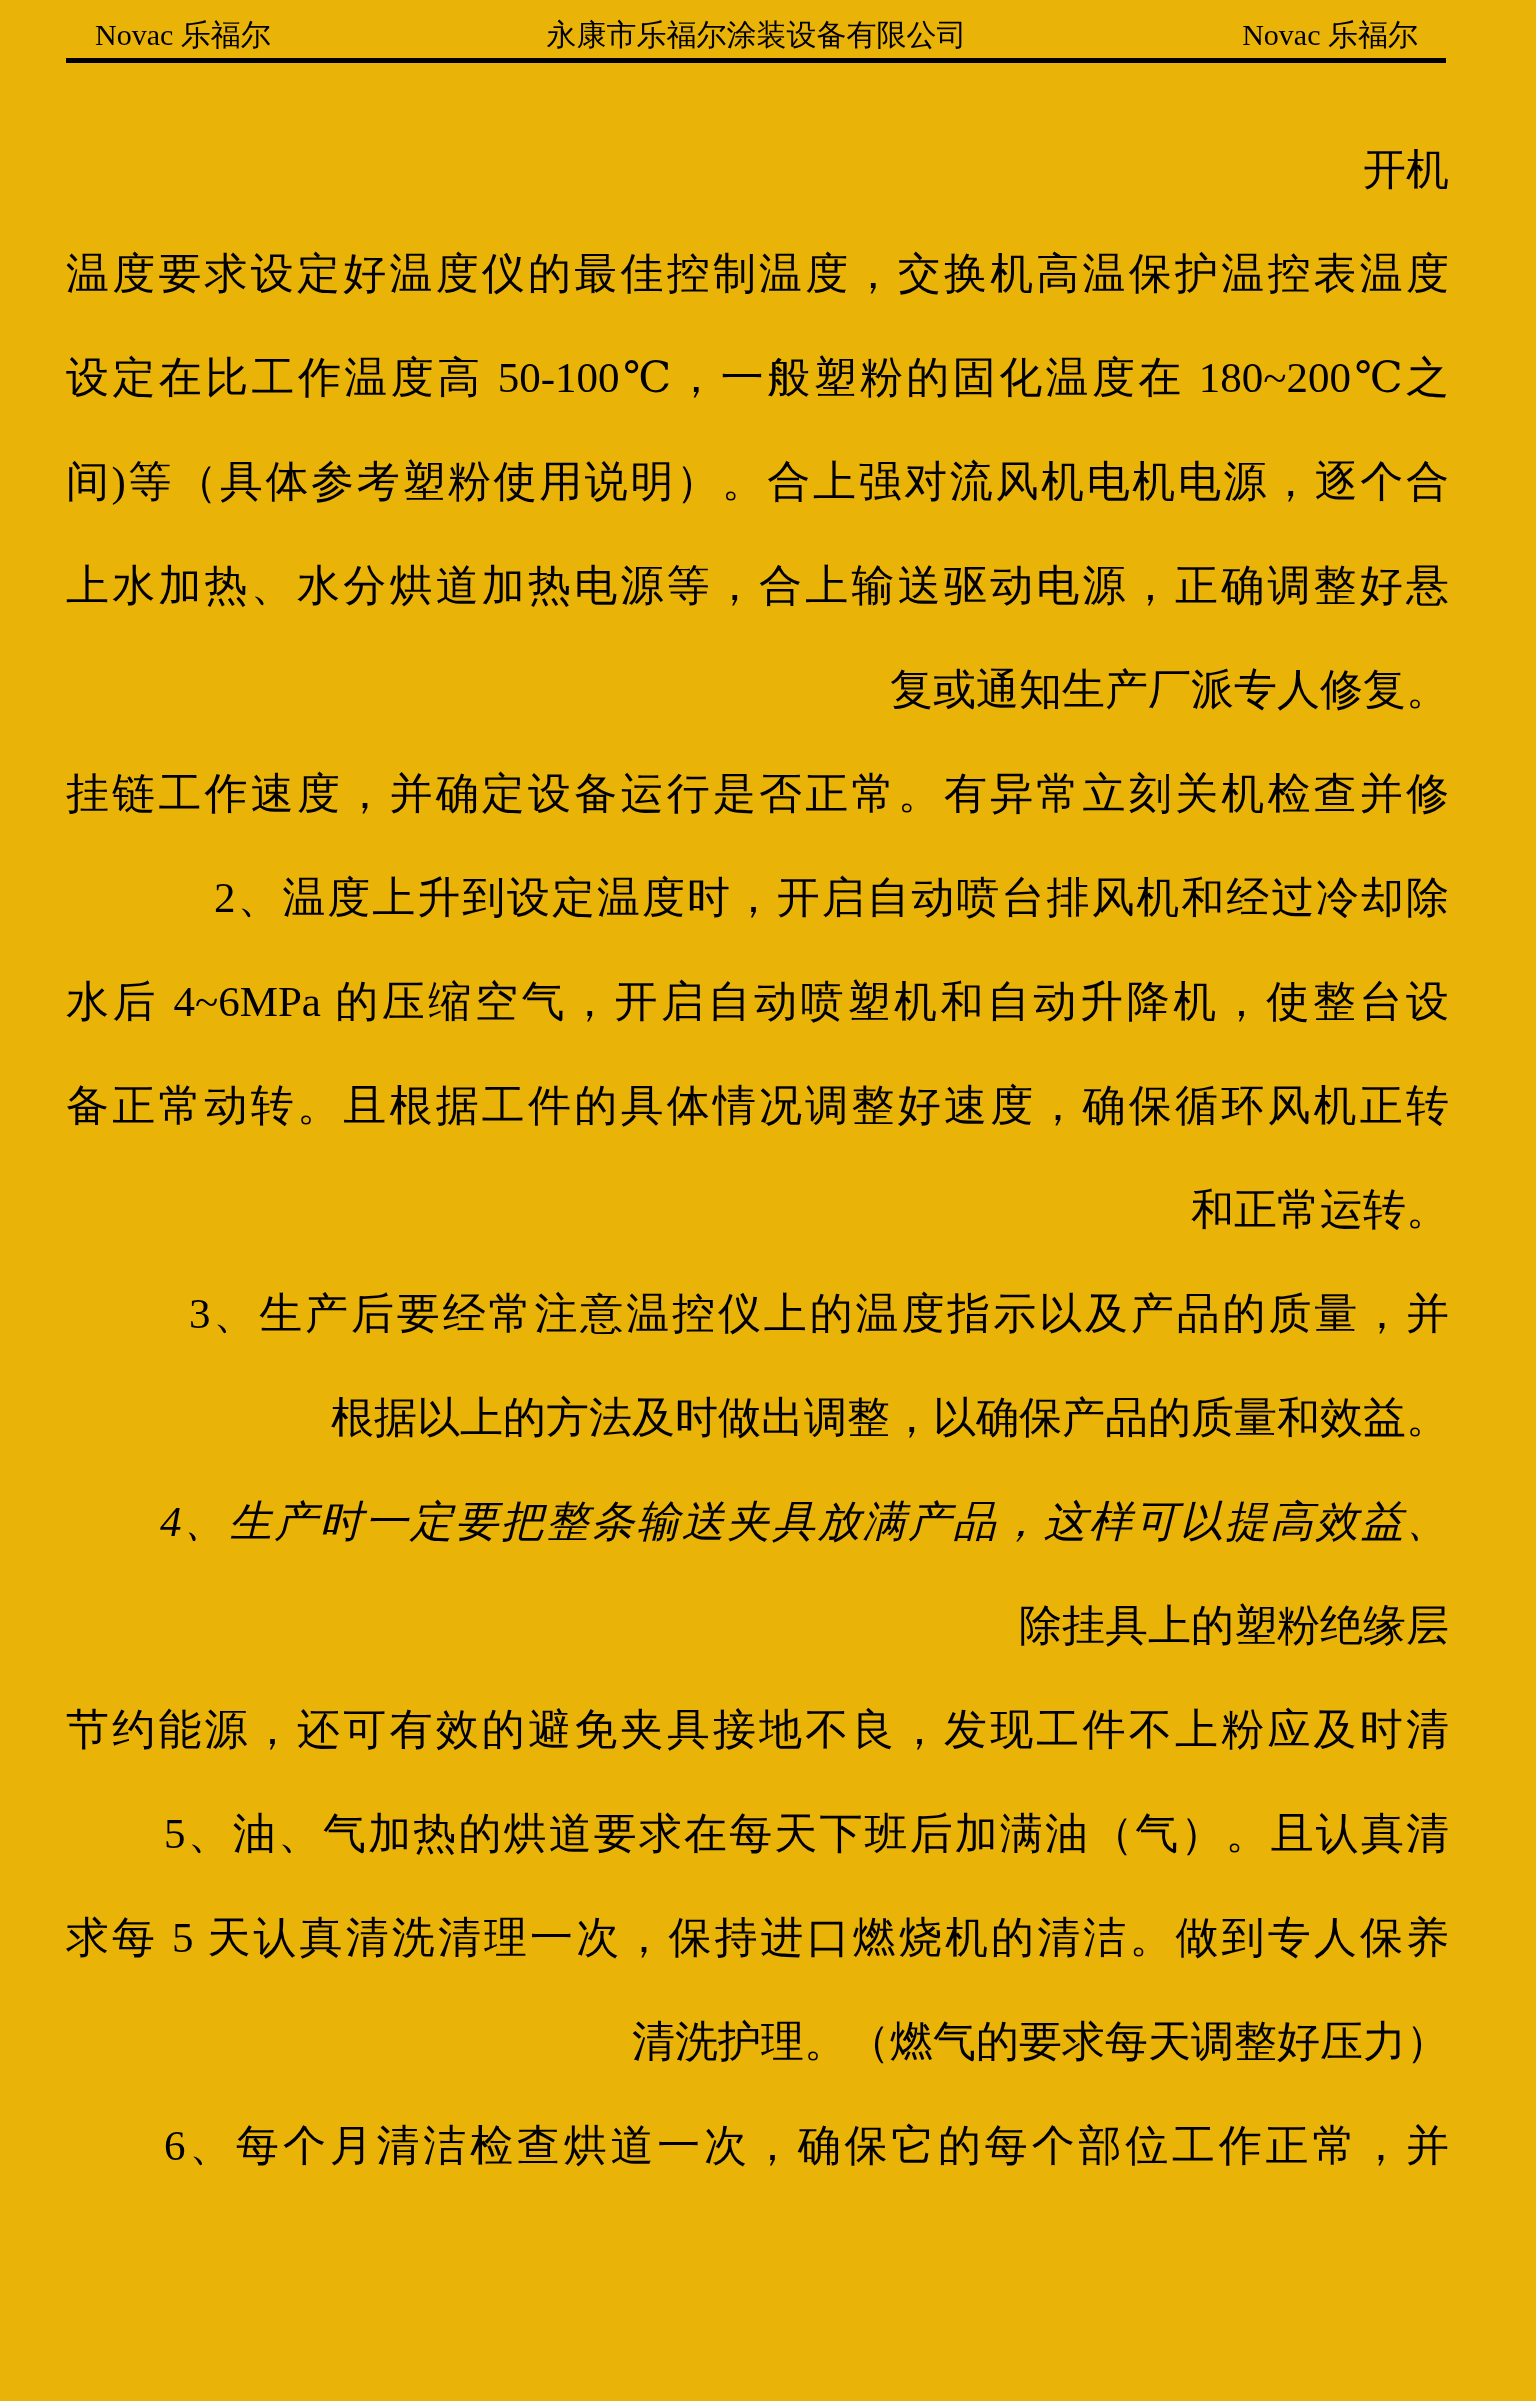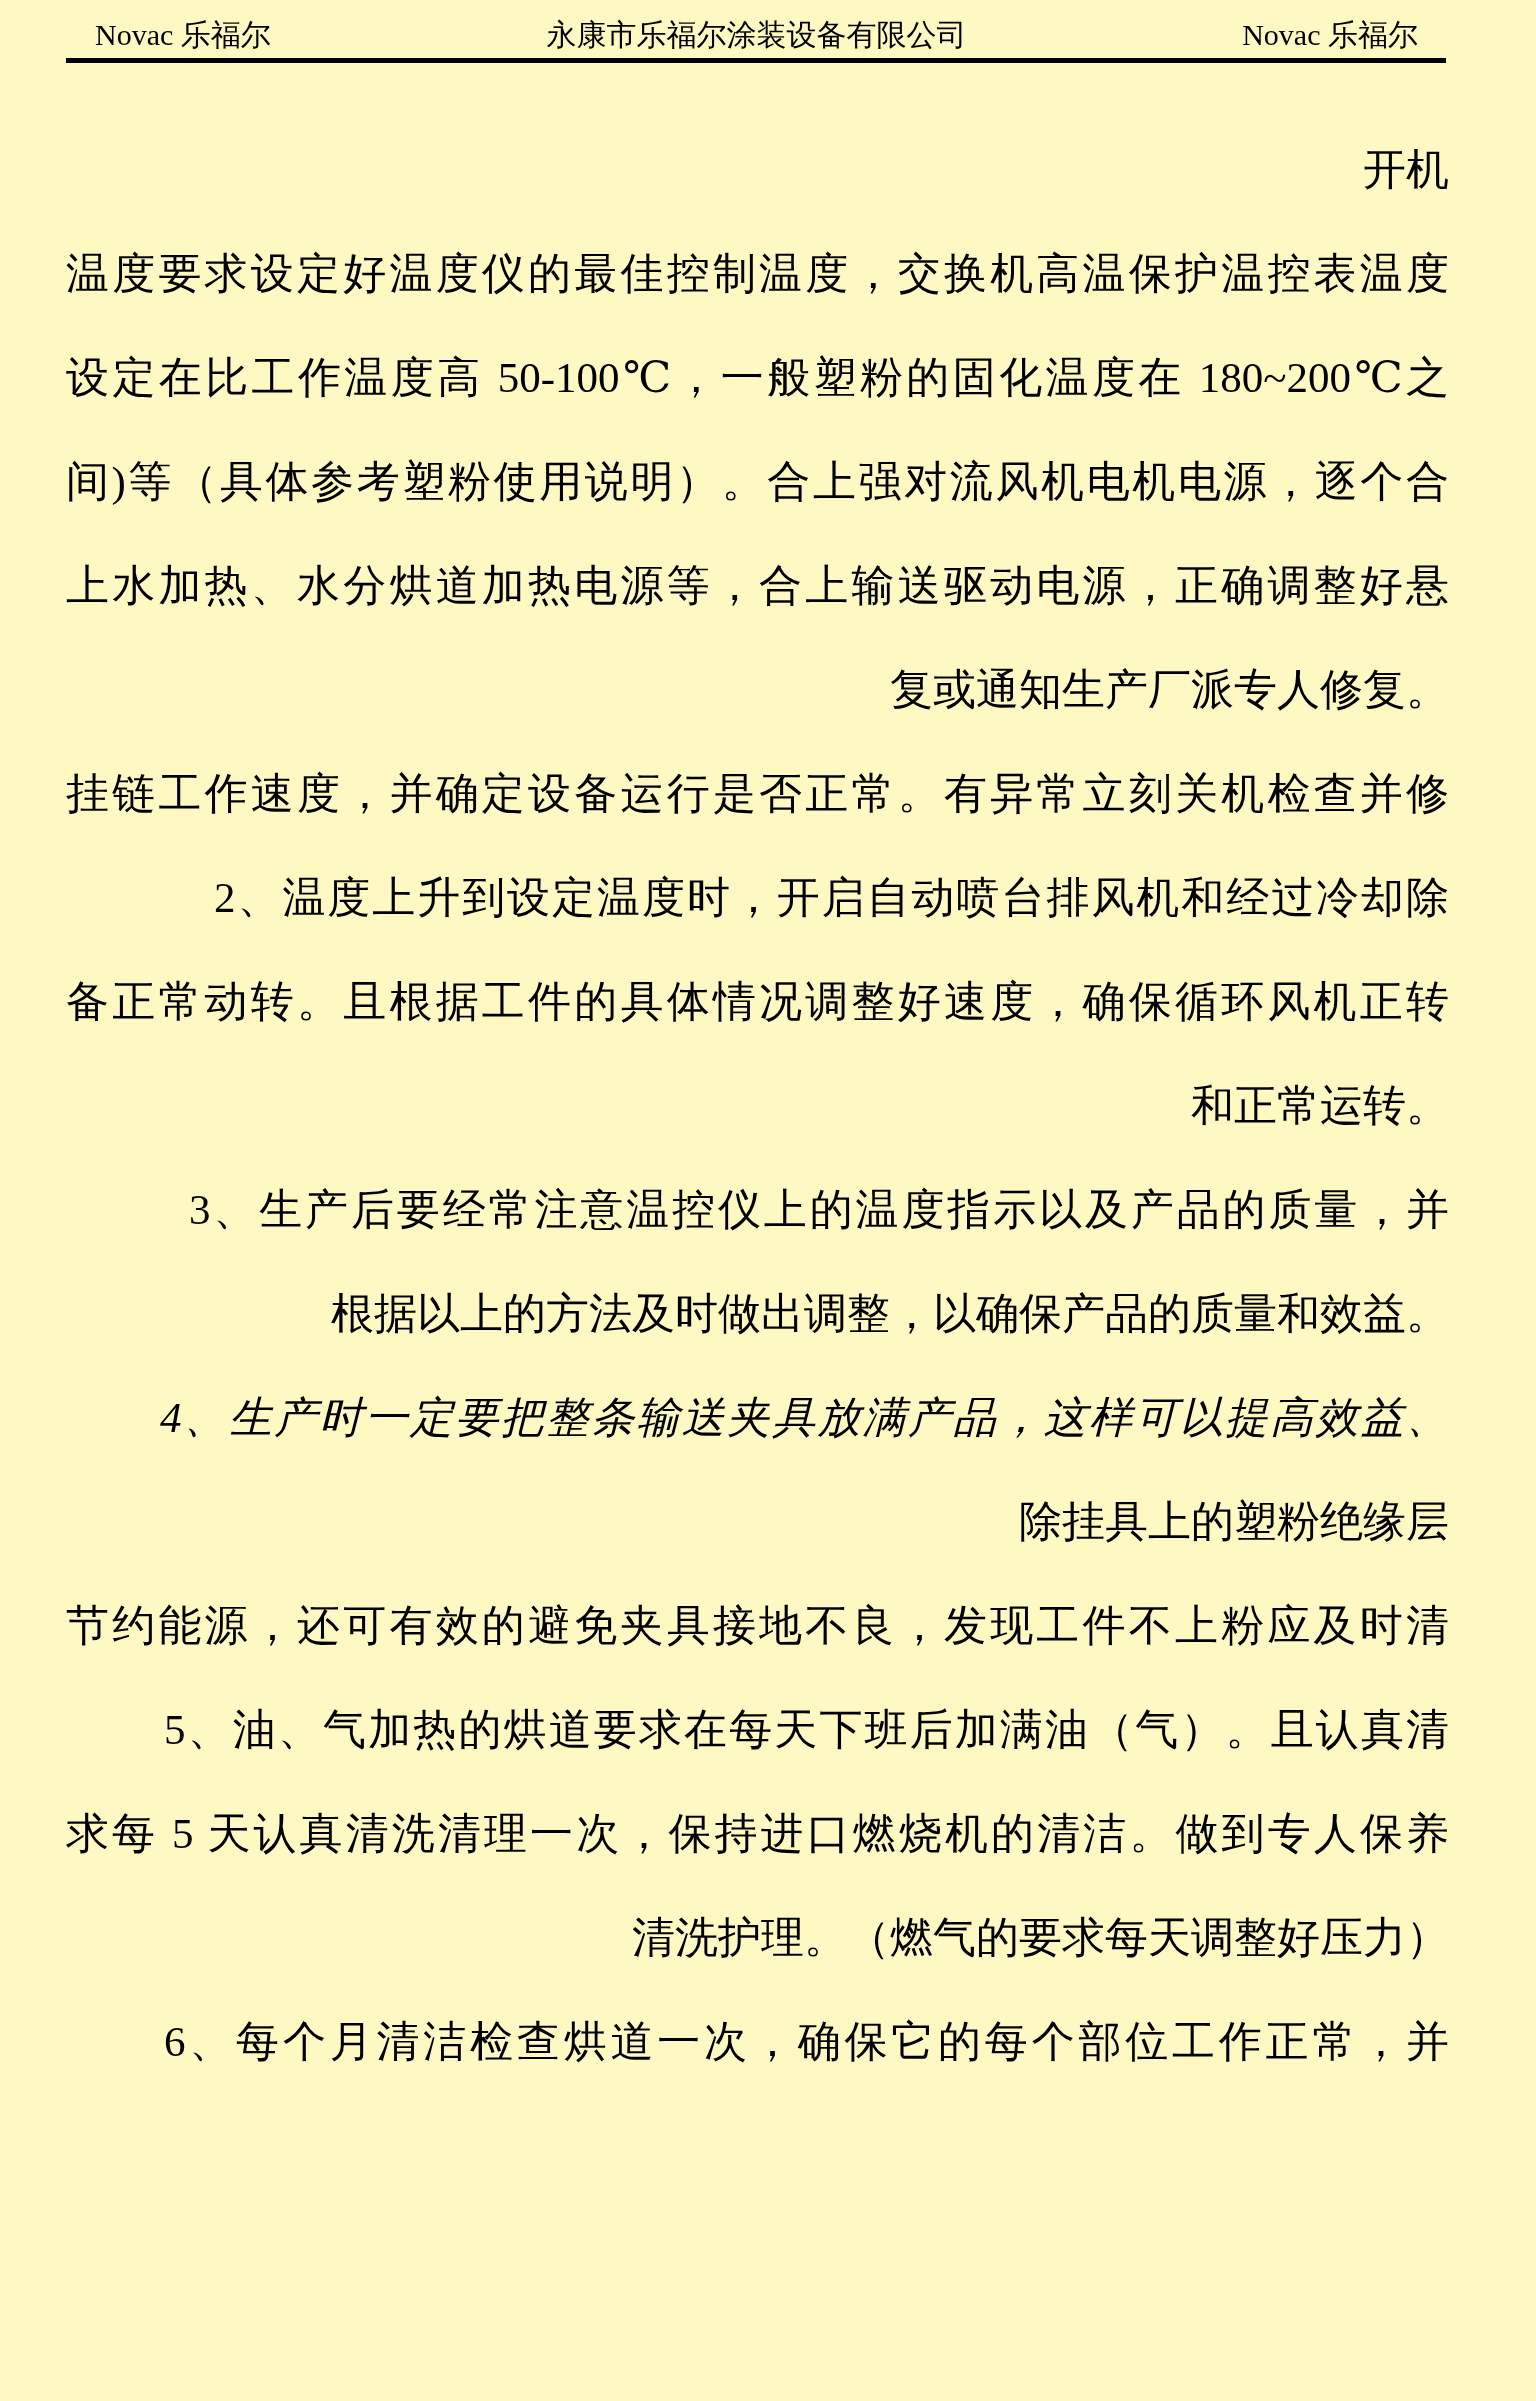--- a/index.html
+++ b/index.html
@@ -4,21 +4,21 @@
 <style>
   html, body {
     margin: 0;
     padding: 0;
     background: #ffffff;
   }
   .page {
     position: relative;
     width: 1537px;
     height: 2401px;
-    background: #fef9c3;
+    background: #eab308;
     color: #000000;
     font-family: "Liberation Serif", "DejaVu Serif", serif;
     overflow: hidden;
   }
   
   .hdr {
     position: absolute;
     top: 17.6px;
     left: 95px;
     width: 1323px;
@@ -80,20 +80,21 @@
     <div class="ln i150">开机</div>
 
     <div class="ln j">温度要求设定好温度仪的最佳控制温度，交换机高温保护温控表温度</div>
     <div class="ln j">设定在比工作温度高 50-100℃，一般塑粉的固化温度在 180~200℃之</div>
     <div class="ln j">间)等（具体参考塑粉使用说明）。合上强对流风机电机电源，逐个合</div>
     <div class="ln j">上水加热、水分烘道加热电源等，合上输送驱动电源，正确调整好悬</div>
     <div class="ln">复或通知生产厂派专人修复。</div>
     <div class="ln j">挂链工作速度，并确定设备运行是否正常。有异常立刻关机检查并修</div>
 
     <div class="ln j i185">2、温度上升到设定温度时，开启自动喷台排风机和经过冷却除</div>
+    <div class="ln j">水后 4~6MPa 的压缩空气，开启自动喷塑机和自动升降机，使整台设</div>
     <div class="ln j">备正常动转。且根据工件的具体情况调整好速度，确保循环风机正转</div>
     <div class="ln">和正常运转。</div>
 
     <div class="ln j i155">3、生产后要经常注意温控仪上的温度指示以及产品的质量，并</div>
     <div class="ln">根据以上的方法及时做出调整，以确保产品的质量和效益。</div>
 
     <div class="ln j i120">4、生产时一定要把整条输送夹具放满产品，这样可以提高效益、</div>
     <div class="ln">除挂具上的塑粉绝缘层</div>
     <div class="ln j">节约能源，还可有效的避免夹具接地不良，发现工件不上粉应及时清</div>
 

